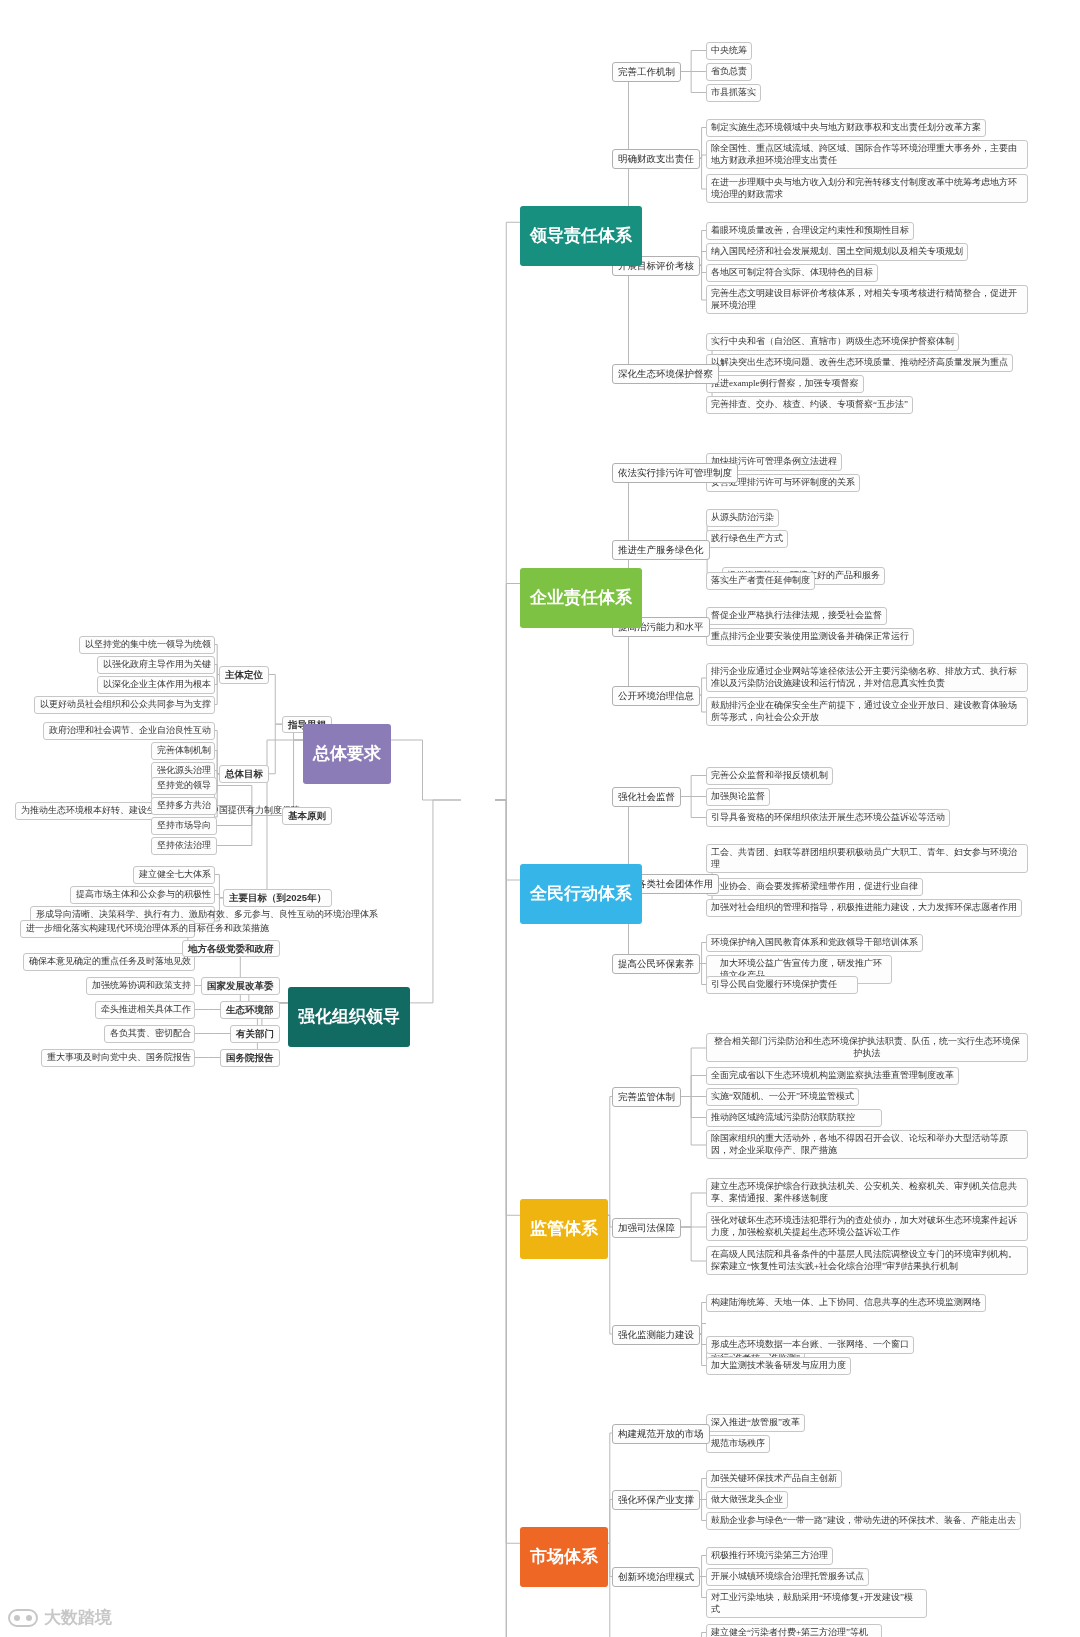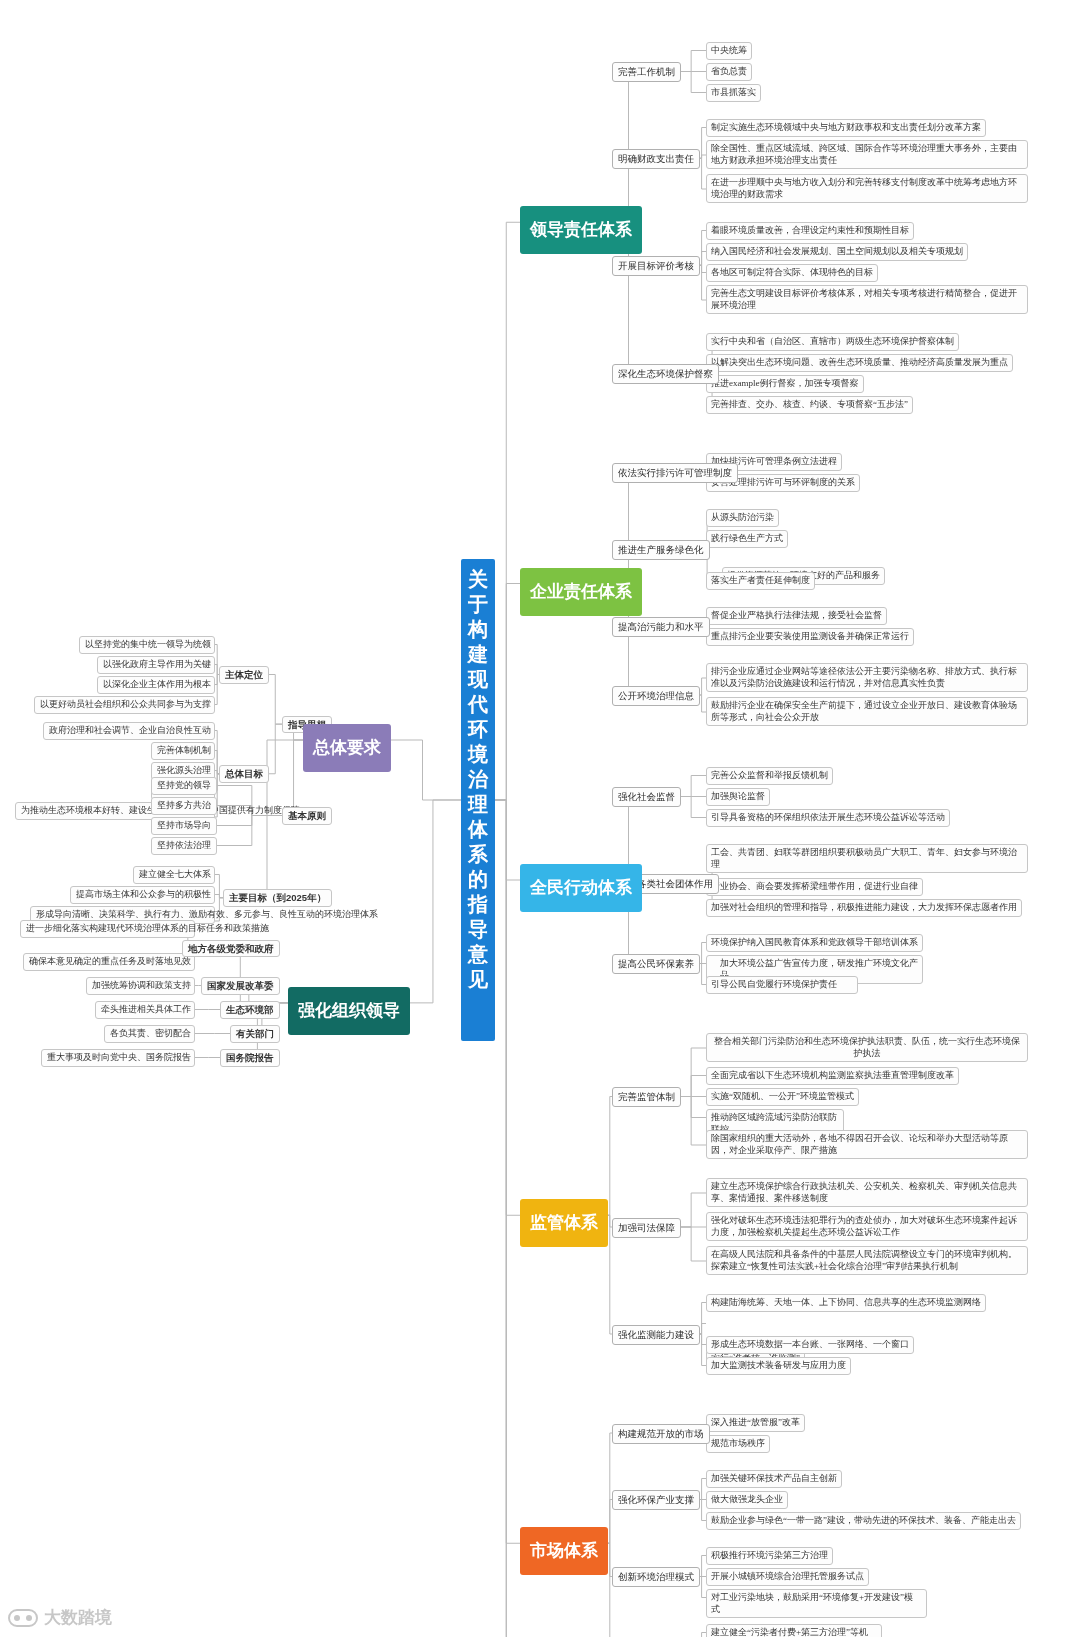--- a/index.html
+++ b/index.html
@@ -42,21 +42,21 @@
   }
 
   
   .l1 {
     position: absolute;
     color: #ffffff;
     font-family: "Liberation Sans", "DejaVu Sans", sans-serif;
     font-weight: bold;
     font-size: 17px;
     line-height: 20px;
-    padding: 14px 10px;
+    padding: 20px 10px;
     border-radius: 3px;
     white-space: nowrap;
   }
 
   
   .l2 {
     position: absolute;
     border: 1px solid #b0b0b0;
     border-radius: 3px;
     background: #fdfdfd;
@@ -281,21 +281,20 @@
       <path d="M 230 1033.5 H 214.25 V 1033.5 H 195"></path>
       <path d="M 220 1057.5 H 208.75 V 1057.5 H 195"></path>
       <path d="M 288 1002.875 H 240.3 V 948.25 H 182"></path>
       <path d="M 288 1002.875 H 248.85 V 985.5 H 201"></path>
       <path d="M 288 1002.875 H 257.4 V 1009.5 H 220"></path>
       <path d="M 288 1002.875 H 261.9 V 1033.5 H 230"></path>
       <path d="M 288 1002.875 H 257.4 V 1057.5 H 220"></path>
       <path d="M 410 1002.875 H 432.95 V 800 H 461"></path>
     </svg>
 
-  <div class="root-node" id="root-node" style="left:461px; top:559px; height:482px;">关于构建现代环境治理体系的指导意见</div>
 
   <div id="nodes">
       <div class="l3" style="left: 706px; top: 42px; width: 46px;">中央统筹</div>
       <div class="l3" style="left: 706px; top: 63px; width: 46px;">省负总责</div>
       <div class="l3" style="left: 706px; top: 84px; width: 55px;">市县抓落实</div>
       <div class="l2" style="left: 612px; top: 62px;">完善工作机制</div>
       <div class="l3" style="left: 706px; top: 119px; width: 280px;">制定实施生态环境领域中央与地方财政事权和支出责任划分改革方案</div>
       <div class="l3" style="left: 706px; top: 140px; width: 322px;">除全国性、重点区域流域、跨区域、国际合作等环境治理重大事务外，主要由地方财政承担环境治理支出责任</div>
       <div class="l3" style="left: 706px; top: 174px; width: 322px;">在进一步理顺中央与地方收入划分和完善转移支付制度改革中统筹考虑地方环境治理的财政需求</div>
       <div class="l2" style="left: 612px; top: 148.75px;">明确财政支出责任</div>
@@ -327,28 +326,28 @@
       <div class="l1" style="left: 520px; top: 567.5px; background: rgb(125, 194, 66);">企业责任体系</div>
       <div class="l3" style="left: 706px; top: 767px; width: 127px;">完善公众监督和举报反馈机制</div>
       <div class="l3" style="left: 706px; top: 788px; width: 64px;">加强舆论监督</div>
       <div class="l3" style="left: 706px; top: 809px; width: 244px;">引导具备资格的环保组织依法开展生态环境公益诉讼等活动</div>
       <div class="l2" style="left: 612px; top: 787px;">强化社会监督</div>
       <div class="l3" style="left: 706px; top: 844px; width: 322px;">工会、共青团、妇联等群团组织要积极动员广大职工、青年、妇女参与环境治理</div>
       <div class="l3" style="left: 706px; top: 878px; width: 217px;">行业协会、商会要发挥桥梁纽带作用，促进行业自律</div>
       <div class="l3" style="left: 706px; top: 899px; width: 316px;">加强对社会组织的管理和指导，积极推进能力建设，大力发挥环保志愿者作用</div>
       <div class="l2" style="left: 612px; top: 873.75px;">发挥各类社会团体作用</div>
       <div class="l3" style="left: 706px; top: 934px; width: 217px;">环境保护纳入国民教育体系和党政领导干部培训体系</div>
-      <div class="l3" style="left: 706px; top: 955px; width: 217px; padding-left: 13px;">加大环境公益广告宣传力度，研发推广环境文化产品</div>
+      <div class="l3" style="left: 706px; top: 955px; width: 186px; padding-left: 13px;">加大环境公益广告宣传力度，研发推广环境文化产品</div>
       <div class="l3" style="left: 706px; top: 976px; width: 152px;">引导公民自觉履行环境保护责任</div>
       <div class="l2" style="left: 612px; top: 954px;">提高公民环保素养</div>
       <div class="l1" style="left: 520px; top: 864px; background: rgb(53, 181, 232);">全民行动体系</div>
       <div class="l3" style="left: 706px; top: 1033px; width: 322px; text-align: center;">整合相关部门污染防治和生态环境保护执法职责、队伍，统一实行生态环境保护执法</div>
       <div class="l3" style="left: 706px; top: 1067px; width: 253px;">全面完成省以下生态环境机构监测监察执法垂直管理制度改革</div>
       <div class="l3" style="left: 706px; top: 1088px; width: 153px;">实施“双随机、一公开”环境监管模式</div>
-      <div class="l3" style="left: 706px; top: 1109px; width: 138px;">推动跨区域跨流域污染防治联防联控</div>
+      <div class="l3" style="left: 706px; top: 1109px; width: 176px;">推动跨区域跨流域污染防治联防联控</div>
       <div class="l3" style="left: 706px; top: 1130px; width: 322px;">除国家组织的重大活动外，各地不得因召开会议、论坛和举办大型活动等原因，对企业采取停产、限产措施</div>
       <div class="l2" style="left: 612px; top: 1087px;">完善监管体制</div>
       <div class="l3" style="left: 706px; top: 1178px; width: 322px;">建立生态环境保护综合行政执法机关、公安机关、检察机关、审判机关信息共享、案情通报、案件移送制度</div>
       <div class="l3" style="left: 706px; top: 1212px; width: 322px;">强化对破坏生态环境违法犯罪行为的查处侦办，加大对破坏生态环境案件起诉力度，加强检察机关提起生态环境公益诉讼工作</div>
       <div class="l3" style="left: 706px; top: 1246px; width: 322px;">在高级人民法院和具备条件的中基层人民法院调整设立专门的环境审判机构。探索建立“恢复性司法实践+社会化综合治理”审判结果执行机制</div>
       <div class="l2" style="left: 612px; top: 1217.5px;">加强司法保障</div>
       <div class="l3" style="left: 706px; top: 1294px; width: 280px;">构建陆海统筹、天地一体、上下协同、信息共享的生态环境监测网络</div>
       <div class="l3" style="left: 706px; top: 1315px; width: 99px; margin-top: 35px;">实行“谁考核、谁监测”</div>
       <div class="l3" style="left: 706px; top: 1336px; width: 208px;">形成生态环境数据一本台账、一张网络、一个窗口</div>
       <div class="l3" style="left: 706px; top: 1357px; width: 145px;">加大监测技术装备研发与应用力度</div>

